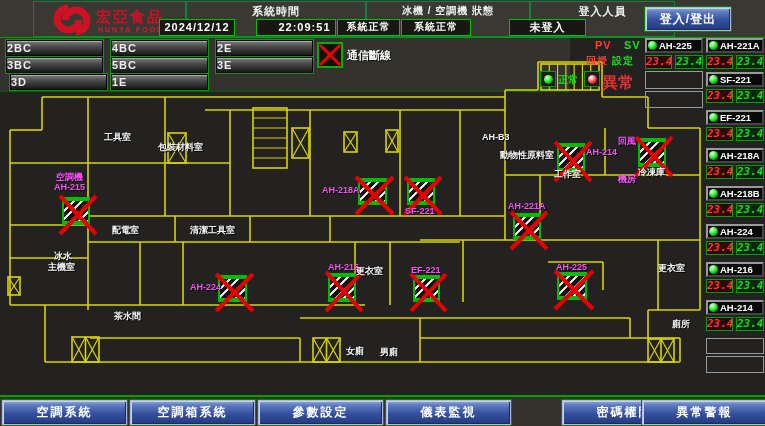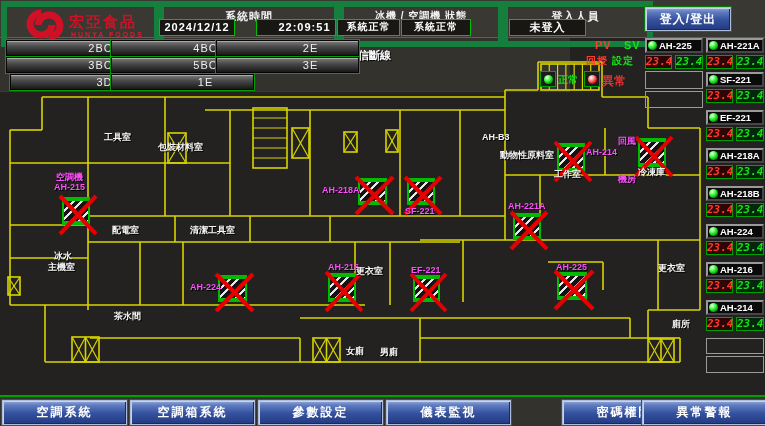--- a/index.html
+++ b/index.html
@@ -9,31 +9,31 @@
   #dots{position:absolute;inset:0;z-index:1;pointer-events:none;opacity:.55;
         background-image:radial-gradient(circle,#6d6a60 1px,transparent 1.4px);
         background-size:13px 13px;}
   .abs{position:absolute;}
   
   #header-strip{position:absolute;left:0;top:0;width:765px;height:37px;background:#3a3833;z-index:2;border-bottom:1px solid #00a000;}
   #floor-strip{position:absolute;left:0;top:38px;width:765px;height:53px;background:#34322d;z-index:2;border-bottom:1px solid #0a5a0a;}
   #main-bg{position:absolute;left:0;top:92px;width:765px;height:303px;background:#232220;z-index:2;}
   #panel-bg{position:absolute;left:570px;top:38px;width:195px;height:54px;background:#232220;z-index:2;}
   #bottom-strip{position:absolute;left:0;top:395px;width:765px;height:31px;background:#34322d;z-index:2;border-top:2px solid #00a000;}
-  .hcell{position:absolute;top:1px;height:34px;border:6px solid #15803d;z-index:3;}
+  .hcell{position:absolute;top:1px;height:34px;border:1px solid #15803d;z-index:3;margin-left:32px;}
   .hlabel{position:absolute;left:0;right:0;top:2px;text-align:center;color:#f2f2f2;font-size:11px;font-weight:bold;letter-spacing:1px;}
   .vbox{position:absolute;border:1px solid #00c000;background:#181714;color:#fff;
         font-size:11px;font-weight:bold;text-align:center;letter-spacing:1px;line-height:14px;z-index:4;}
   .bluebtn{background:linear-gradient(180deg,#93a9dc 0%,#5f7cc0 18%,#34509e 55%,#243a80 100%);
         border:1px solid #aebcd8;box-shadow:0 0 0 1px #0a7a0a, inset 1px 1px 0 #c7d3ec, inset -1px -1px 0 #1a2a55;
         color:#fff;font-weight:bold;text-align:center;cursor:pointer;z-index:4;}
-  .floorbtn{position:absolute;width:95px;height:14px;z-index:4;color:#eee;font-size:11px;font-weight:normal;
-        text-align:center;line-height:14px;letter-spacing:1px;cursor:pointer;
+  .floorbtn{position:absolute;width:95px;height:14px;z-index:4;color:#eee;font-size:11px;font-weight:bold;
+        text-align:left;line-height:14px;letter-spacing:1px;cursor:pointer;
         background:linear-gradient(180deg,#7d7d7d 0%,#4a4a4a 40%,#181818 100%);
-        border:1px solid #050505;box-shadow:0 0 0 1px #00a000, inset 0 1px 0 #aaa;padding-left:46px;}
+        border:1px solid #050505;box-shadow:0 0 0 1px #00a000, inset 0 1px 0 #aaa;}
   
   .unit-name{position:absolute;width:58px;height:15px;background:#0a0a0a;border:2px outset #9a9a9a;
         box-sizing:border-box;color:#fff;font-size:9.5px;font-weight:bold;z-index:4;
         display:flex;align-items:center;gap:2px;padding-left:1px;white-space:nowrap;cursor:pointer;}
   .led{width:9px;height:9px;border-radius:50%;flex:0 0 9px;
         background:radial-gradient(circle at 35% 30%,#ffffff,#44ff44 35%,#009900 75%,#003300);}
   .val{position:absolute;width:27px;height:14px;border:1px solid #00a000;box-sizing:border-box;z-index:4;
         font-family:"DejaVu Sans Mono",monospace;font-weight:bold;font-style:italic;font-size:11px;
         text-align:center;line-height:12px;}
   .val.pv{background:#2e0404;color:#ff3b30;}
@@ -105,21 +105,21 @@
 </div>
 <div class="abs" style="left:347px;top:48px;color:#fff;font-size:11px;font-weight:bold;z-index:4;text-shadow:1px 1px 0 #000;">通信斷線</div>
 
 <div class="legend-led" style="left:540px;top:71px;">
     <i class="lg-green"></i>
   </div>
 <div class="abs" style="left:558px;top:73px;color:#19e019;font-size:10px;font-weight:bold;z-index:4;">正常</div>
 <div class="legend-led" style="left:584px;top:71px;">
     <i class="lg-red"></i>
   </div>
-<div class="abs" style="left:602px;top:73px;color:#e03030;font-size:12px;font-weight:bold;z-index:4;">異常</div>
+<div class="abs" style="left:602px;top:73px;color:#e03030;font-size:16px;font-weight:bold;z-index:4;">異常</div>
 
 <div class="pvsv" style="left:595px;top:39px;color:#ff3b30;font-size:11px;">PV</div>
 <div class="pvsv" style="left:624px;top:39px;color:#19e019;font-size:11px;">SV</div>
 <div class="pvsv" style="left:586px;top:54px;color:#ff3b30;font-size:10px;">回授</div>
 <div class="pvsv" style="left:612px;top:54px;color:#19e019;font-size:10px;">設定</div>
 
 <div id="floorbtns">
     <div class="floorbtn" style="left: 6px; top: 40px;">2BC</div>
     <div class="floorbtn" style="left: 111px; top: 40px;">4BC</div>
     <div class="floorbtn" style="left: 216px; top: 40px;">2E</div>

